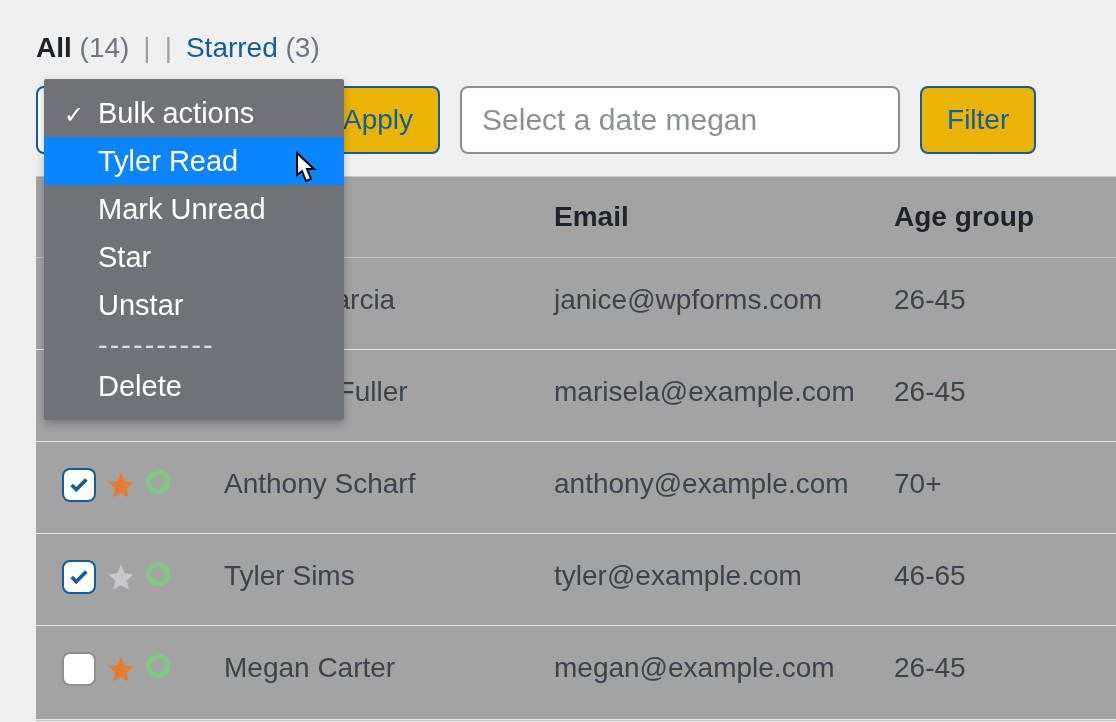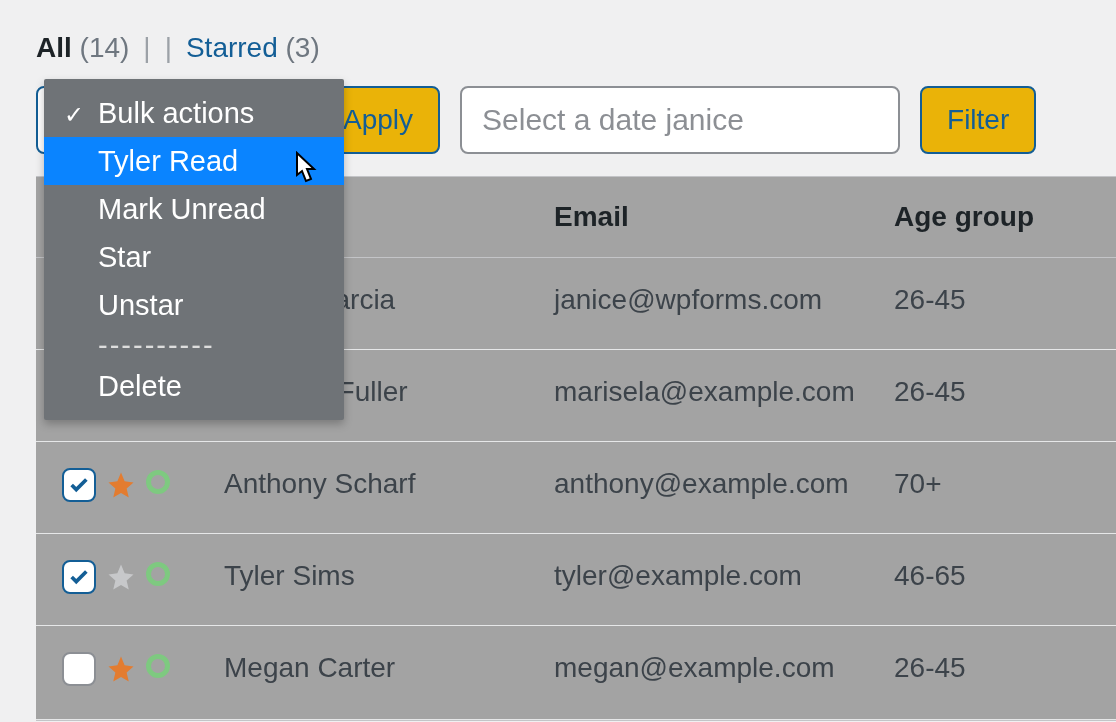--- a/index.html
+++ b/index.html
@@ -43,21 +43,21 @@
     <span><span class="current-lbl">All</span> <span class="count">(14)</span></span>
     <span class="pipe">|</span>
     <span class="pipe">|</span>
     <a href="#"><span>Starred</span> <span class="count">(3)</span></a>
 
   </div>
 
   <div class="tablenav">
     <div class="select-box"></div>
     <button class="btn">Apply</button>
-    <div class="date-range">Select a date janice</div>
+    <div class="date-range">Select a date megan</div>
     <button class="btn">Filter</button>
 
     <div class="dropdown">
       <div class="item tick">Bulk actions</div>
       <div class="item hover">Tyler Read</div>
       <div class="item">Mark Unread</div>
       <div class="item">Star</div>
       <div class="item">Unstar</div>
       <div class="sep">----------</div>
       <div class="item">Delete</div>

